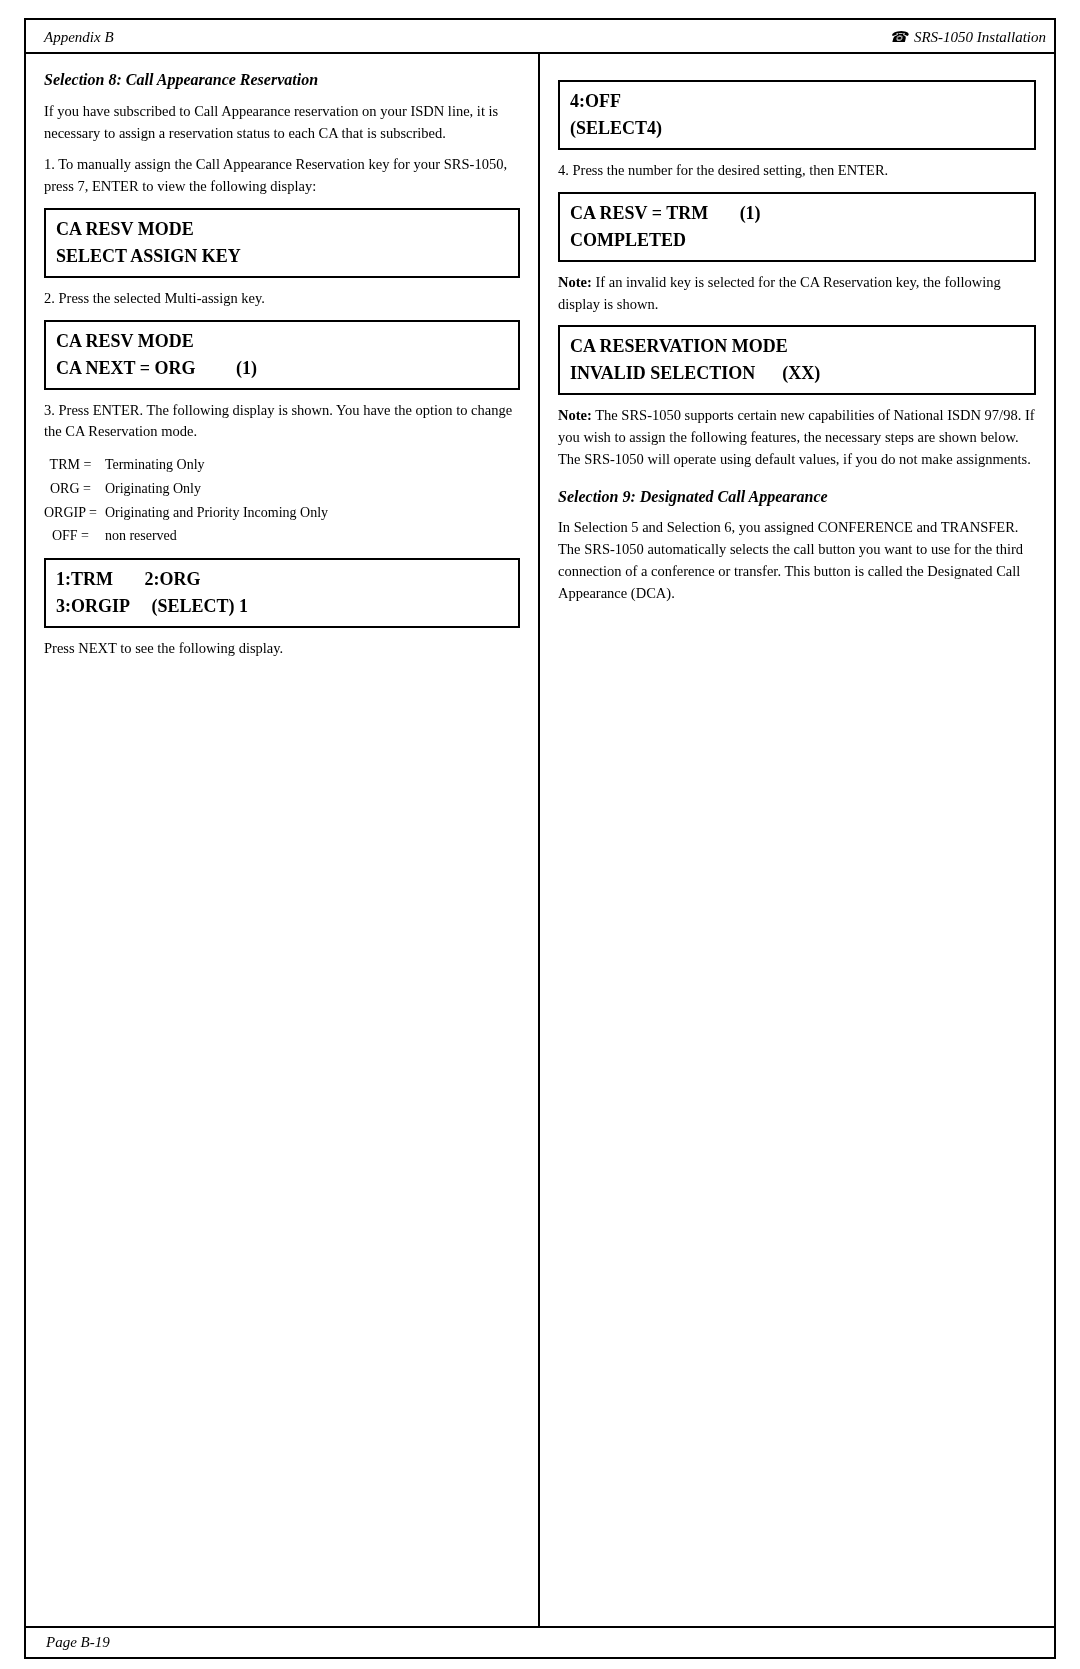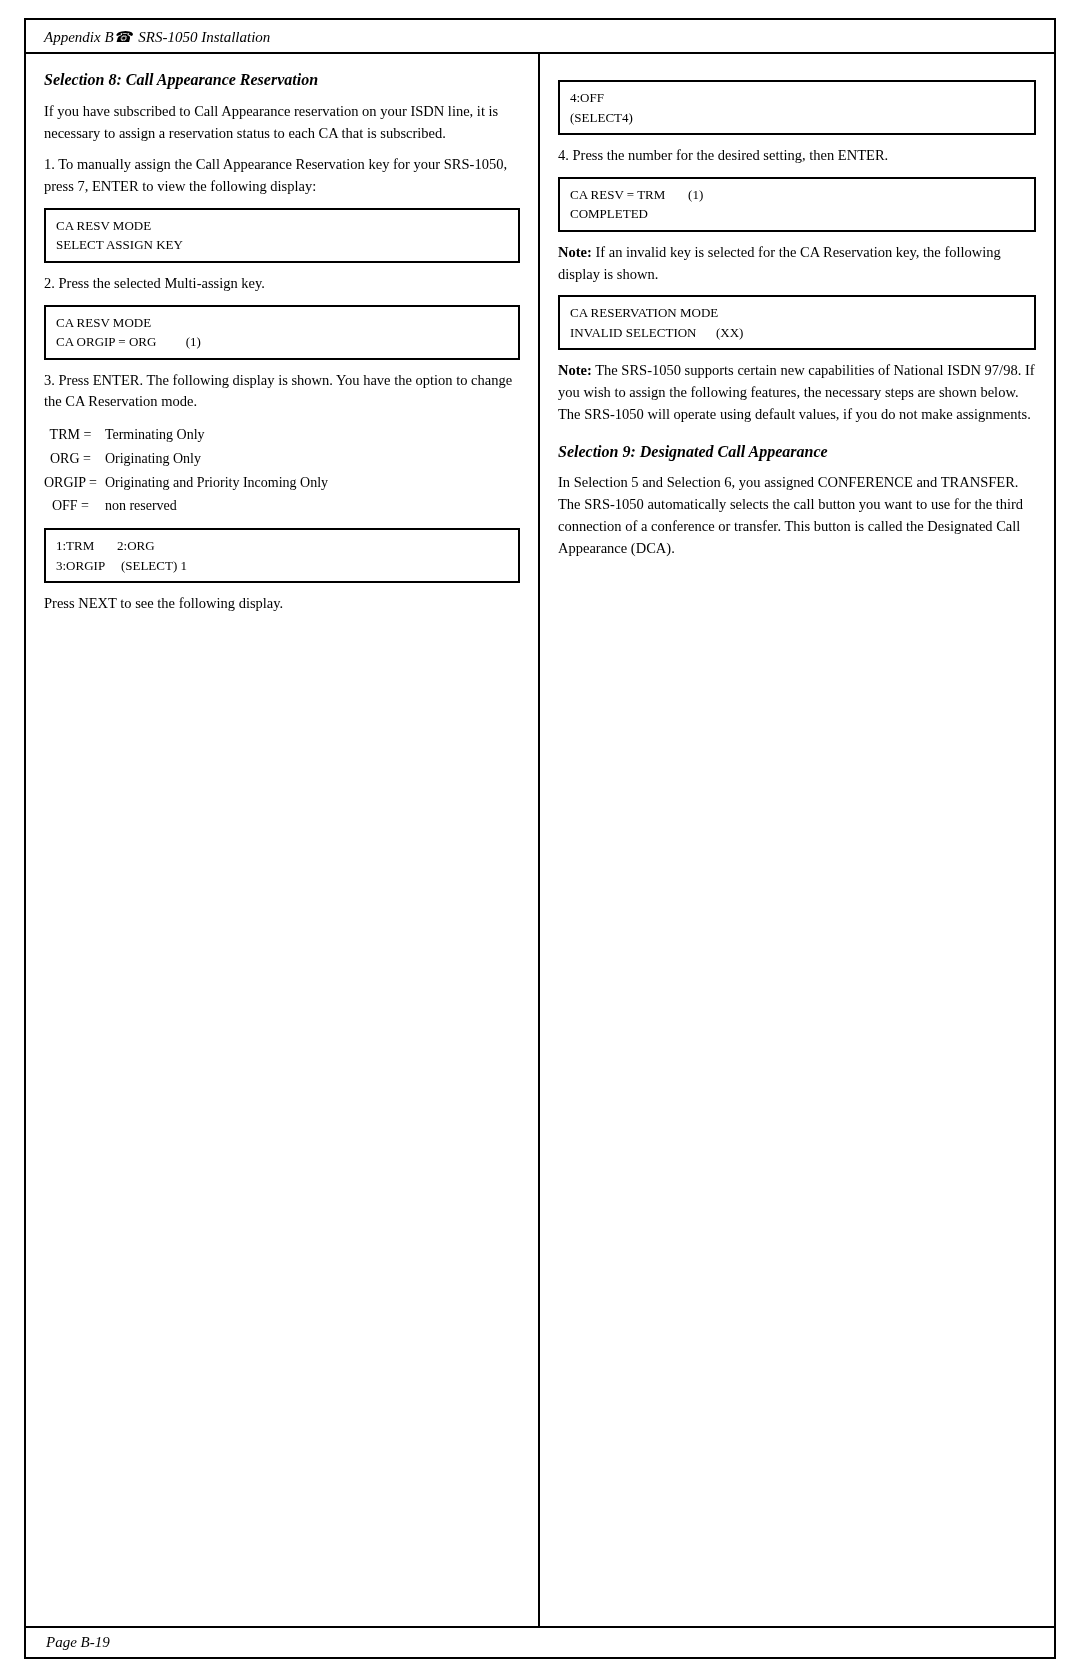--- a/index.html
+++ b/index.html
@@ -15,22 +15,23 @@
     }
     .page-wrapper {
       flex: 1;
       display: flex;
       flex-direction: column;
       border: 2px solid #000;
       margin: 18px 24px 10px 24px;
     }
     .header {
       display: flex;
+      justify-content: space-between;
       align-items: center;
-      padding: 8px 17px 6px 18px;
+      padding: 8px 8px 6px 18px;
       border-bottom: 2px solid #000;
     }
     .header-left {
       font-style: italic;
       font-size: 15px;
     }
     .header-right {
       font-style: italic;
       font-size: 15px;
       display: flex;
@@ -64,22 +65,22 @@
       margin-bottom: 10px;
     }
     .display-box {
       border: 2px solid #000;
       padding: 6px 10px;
       margin: 10px 0;
       font-size: 13.5px;
       line-height: 1.5;
     }
     .display-box .box-line {
-      font-weight: normal;
-      font-size: 13px;
+      font-weight: bold;
+      font-size: 18px;
     }
     .mode-table {
       margin: 10px 0 10px 0;
       font-size: 14px;
       line-height: 1.7;
     }
     .mode-table table {
       border-collapse: collapse;
     }
     .mode-table td {
@@ -139,21 +140,21 @@
       <div class="display-box">
         <div class="box-line">CA RESV MODE</div>
         <div class="box-line">SELECT ASSIGN KEY</div>
       </div>
 
       <div class="body-text">2. Press the selected Multi-assign key.</div>
 
       <div class="display-box">
         <div class="box-line">CA RESV MODE</div>
         <div class="box-line">
-          <span>CA ORGIP = ORG</span>
+          <span>CA NEXT = ORG</span>
           &nbsp;&nbsp;&nbsp;&nbsp;&nbsp;&nbsp;&nbsp;
           <span>(1)</span>
         </div>
       </div>
 
       <div class="body-text">3. Press ENTER. The following display is shown. You have the option to change the CA Reservation mode.</div>
 
       <div class="mode-table">
         <table>
           <tbody id="mode-table-body">

